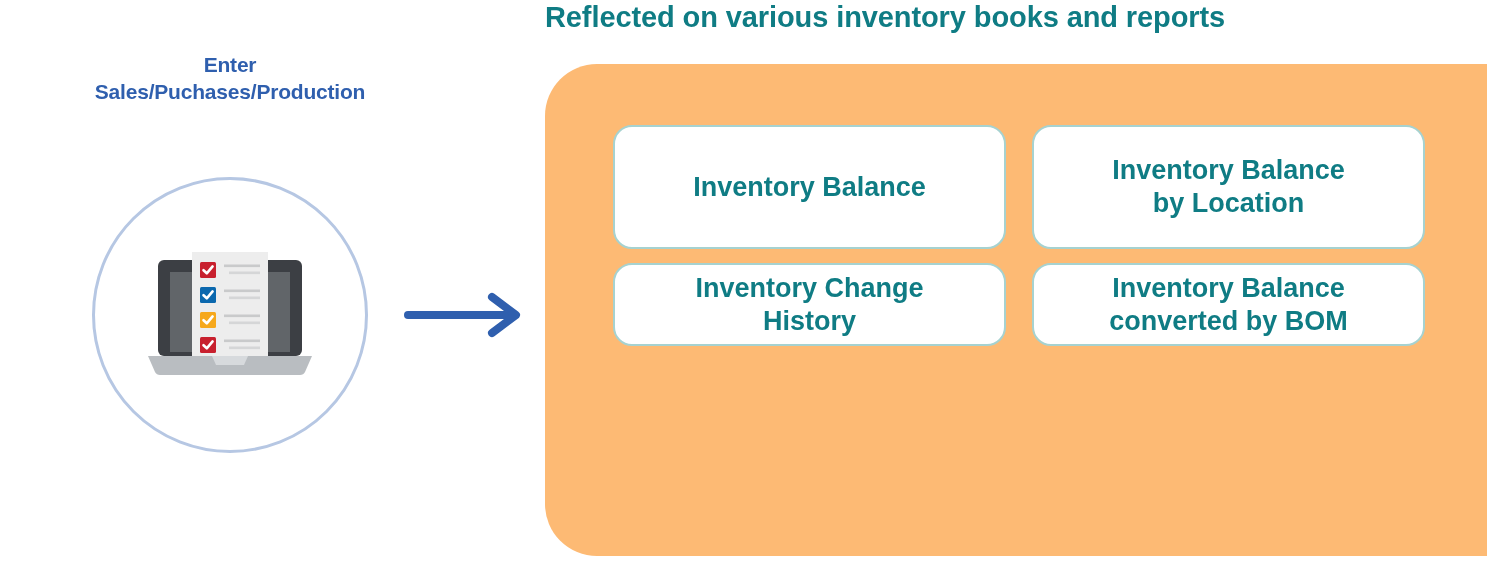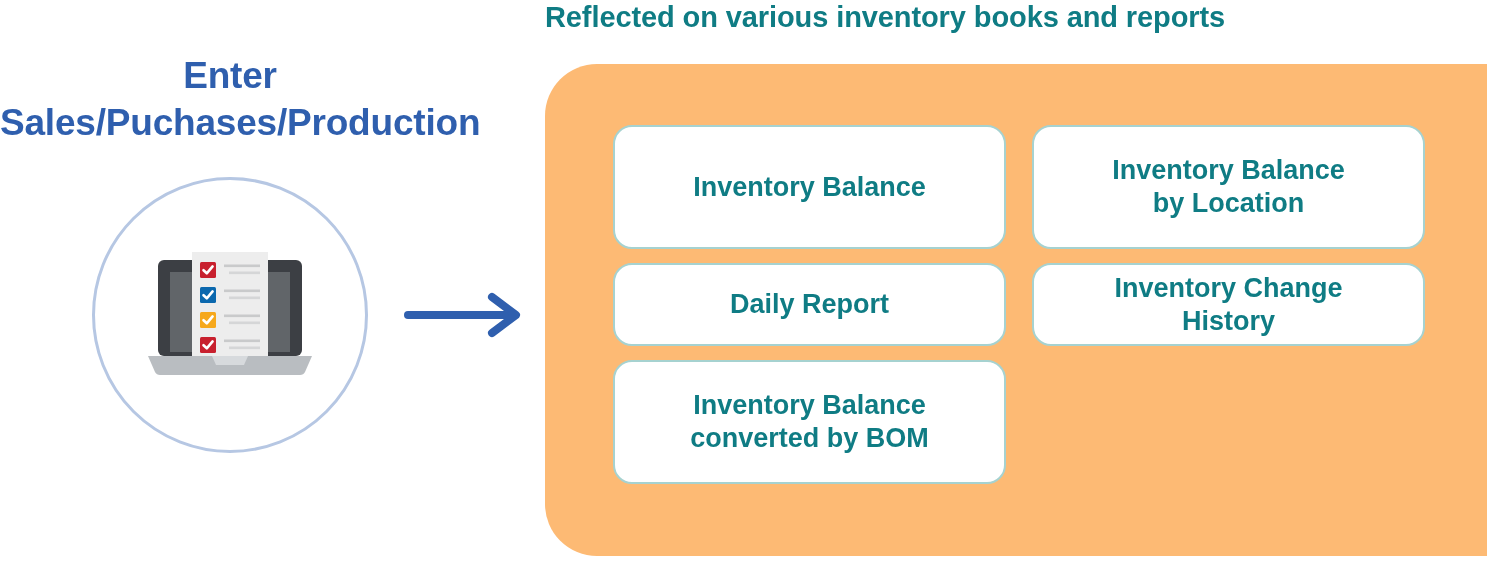--- a/index.html
+++ b/index.html
@@ -26,21 +26,21 @@
   }
 
   #enter-title {
     position: absolute;
     left: 0;
     top: 52px;
     width: 460px;
     text-align: center;
     color: #2f5fae;
     font-weight: bold;
-    font-size: 37px;
+    font-size: 21px;
     line-height: 1.28;
     letter-spacing: -0.2px;
     white-space: pre-line;
   }
 
   #icon-circle {
     position: absolute;
     left: 92px;
     top: 177px;
     width: 276px;
@@ -176,19 +176,18 @@
 
 </div>
 
 <div id="reports-heading">Reflected on various inventory books and reports</div>
 
 <div id="reports-panel">
   <div id="card-grid">
     <div class="report-card">Inventory Balance</div>
     <div class="report-card">Inventory Balance
 by Location</div>
-    <div class="report-card">Daily Report</div>
     <div class="report-card">Inventory Change
 History</div>
     <div class="report-card">Inventory Balance
 converted by BOM</div>
   </div>
 </div>
 
 </body></html>

